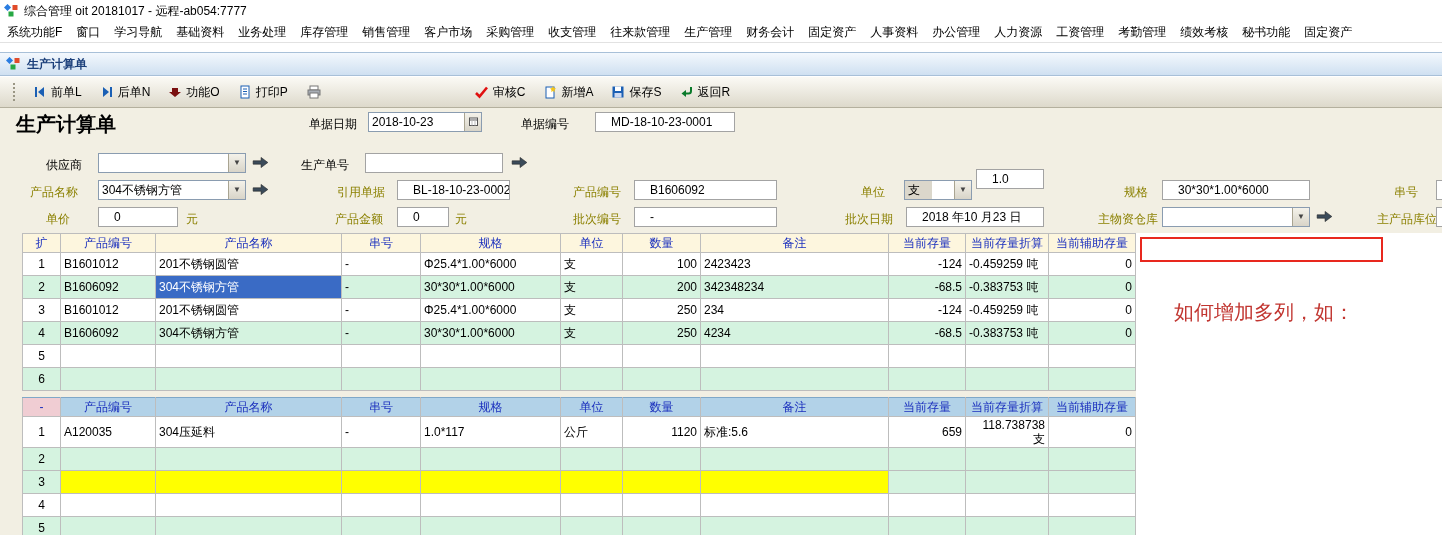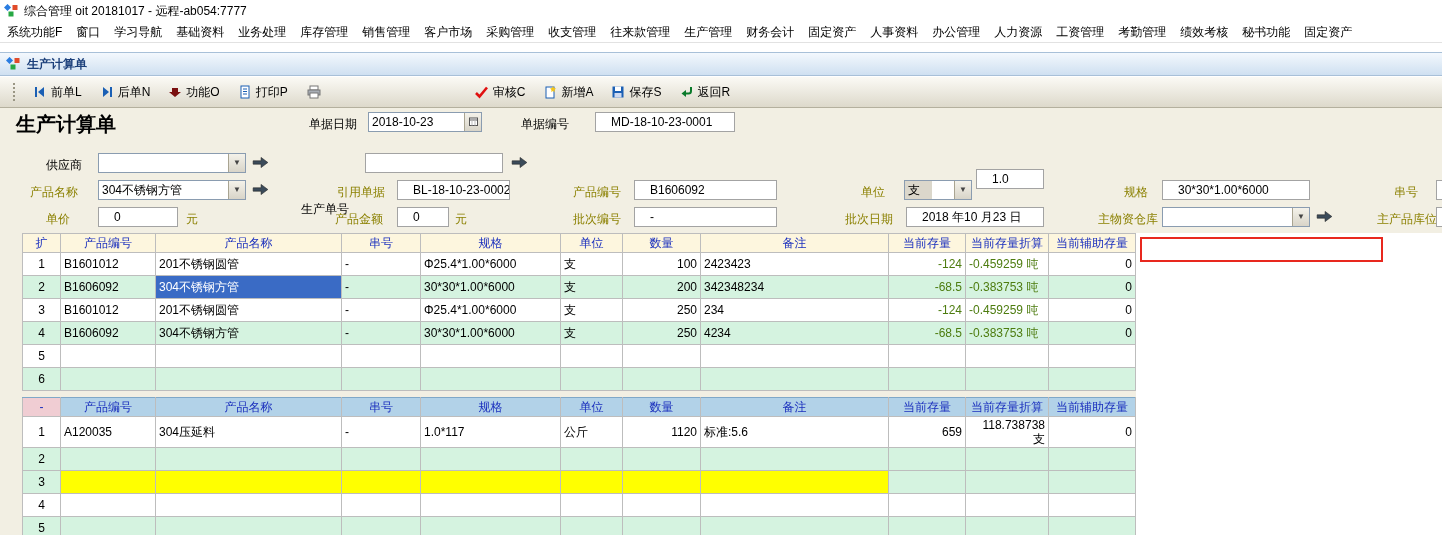--- a/index.html
+++ b/index.html
@@ -48,21 +48,21 @@
         white-space:nowrap;font-weight:normal;height:23px;text-align:left;}
   .grid th{height:19px;background:#fdf6de;color:#1a2fbd;text-align:center;}
   .t2 th{background:#b2d2e8;border-top:1px solid #7fa8c8;}
   .t2 th.hfirst{background:#f0cdd3;}
   .row-w td{background:#fff;}
   .row-g td{background:#d5f3e0;}
   td.yel{background:#ffff00 !important;}
   td.sel{background:#3a6bc5 !important;color:#fff;}
   td.num{text-align:right;}
   td.ctr{text-align:center;}
-  td.neg{color:#4d7c0f;}
+  td.neg{color:#000000;}
   .t2 td.wrap{white-space:normal;line-height:14px;}
   .t2 tr.tall td{height:31px;}
 
   
   .red-box{position:absolute;left:1140px;top:129px;width:243px;height:25px;border:2px solid #e8281e;}
   .red-note{position:absolute;left:1174px;top:188px;color:#c13530;font-size:20px;
             line-height:33px;font-family:"Liberation Serif","DejaVu Serif",serif;}
 
   .icon-svg{display:inline-block;vertical-align:middle;}
 </style>
@@ -204,21 +204,21 @@
     <div class="txt" style="left:595px;top:4px;width:140px;">MD-18-10-23-0001</div>
 
     <span class="lbl" style="left:46px;top:49px;">供应商</span>
     <div class="combo" style="left:98px;top:45px;width:148px;">
       <span class="combo-val"></span>
       <span class="combo-btn">▼</span>
     </div>
     <svg class="lookup" style="left:252px;top:48px;" viewBox="0 0 15 11" width="17" height="13">
         <path d="M1 4 h7 V1 l6 4.5 L8 10 V7 H1 Z" fill="#3b4b5a" stroke="#222" stroke-width="0.5"></path>
       </svg>
-    <span class="lbl" style="left:301px;top:49px;margin-top:44px;">生产单号</span>
+    <span class="lbl" style="left:301px;top:49px;">生产单号</span>
     <div class="txt" style="left:365px;top:45px;width:138px;"></div>
     <svg class="lookup" style="left:511px;top:48px;" viewBox="0 0 15 11" width="17" height="13">
         <path d="M1 4 h7 V1 l6 4.5 L8 10 V7 H1 Z" fill="#3b4b5a" stroke="#222" stroke-width="0.5"></path>
       </svg>
 
     <span class="lbl olive" style="left:30px;top:76px;">产品名称</span>
     <div class="combo" style="left:98px;top:72px;width:148px;">
       <span class="combo-val">304不锈钢方管</span>
       <span class="combo-btn">▼</span>
     </div>
@@ -256,20 +256,21 @@
       <span class="combo-btn">▼</span>
     </div>
     <svg class="lookup" style="left:1316px;top:102px;" viewBox="0 0 15 11" width="17" height="13">
         <path d="M1 4 h7 V1 l6 4.5 L8 10 V7 H1 Z" fill="#3b4b5a" stroke="#222" stroke-width="0.5"></path>
       </svg>
     <span class="lbl olive" style="left:1377px;top:103px;">主产品库位</span>
     <div class="txt" style="left:1436px;top:99px;width:6px;"></div>
 
     <div class="red-box"></div>
     <div class="red-note">
+      <div>如何增加多列，如：</div>
     </div>
 
     <table class="grid t1" style="left:22px;top:125px;">
       <colgroup>
         <col style="width:38px">
           <col style="width:95px">
           <col style="width:186px">
           <col style="width:79px">
         <col style="width:140px">
           <col style="width:62px">

